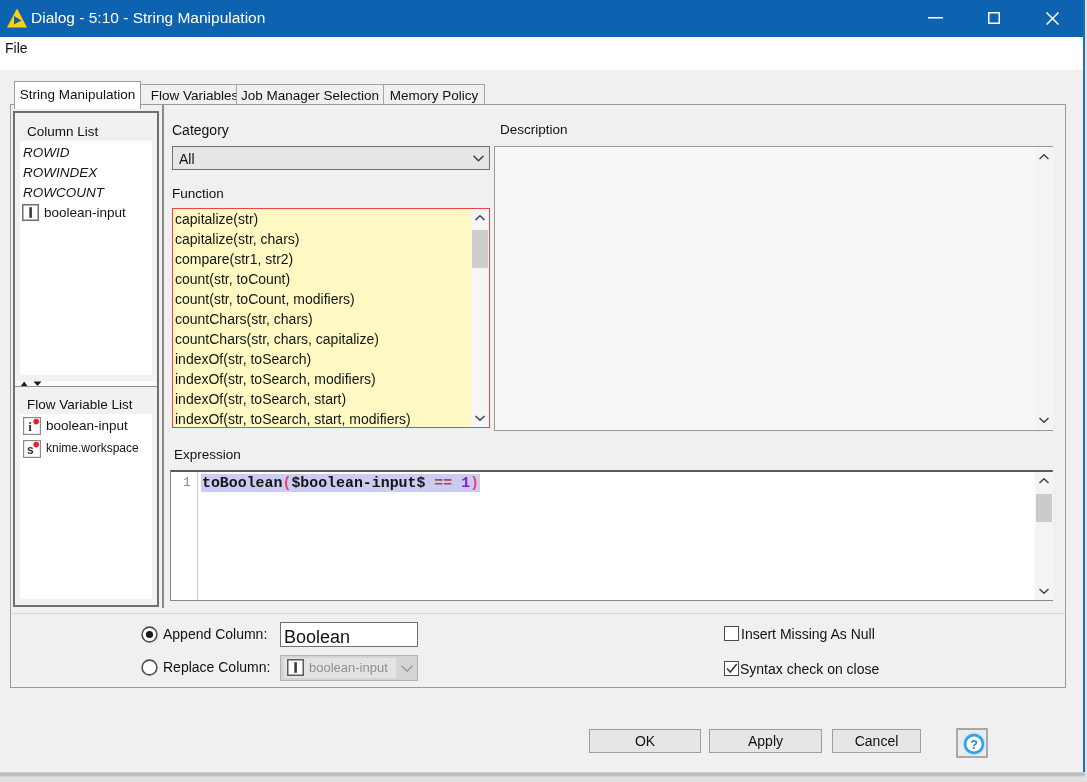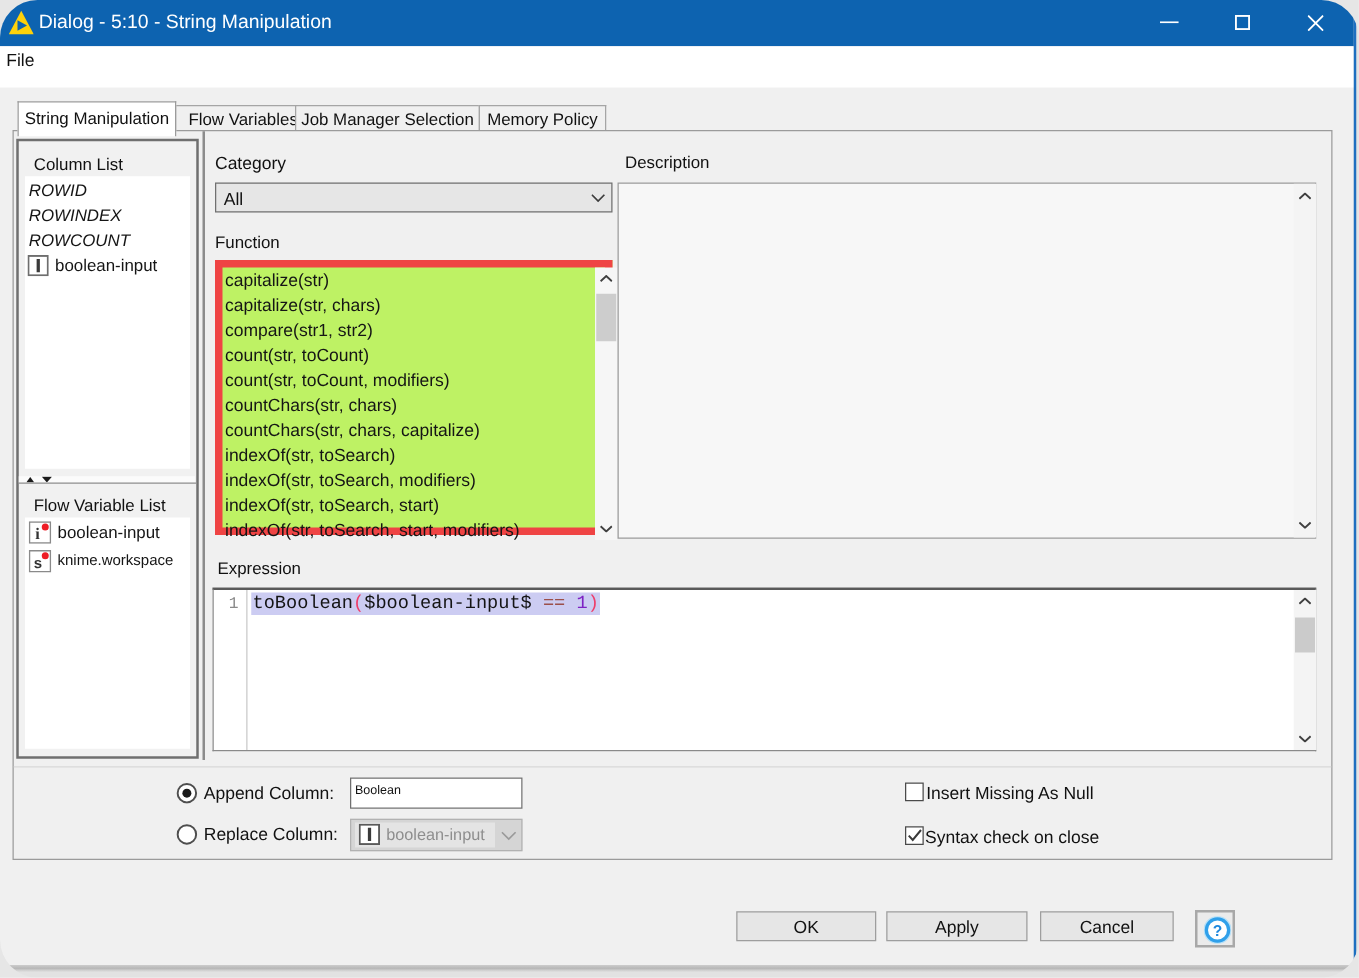--- a/index.html
+++ b/index.html
@@ -1,18 +1,18 @@
 <!DOCTYPE html>
 <html><head>
 <meta charset="utf-8">
 <style>
   * { margin:0; padding:0; box-sizing:border-box; }
   html,body { width:1087px; height:782px; }
   body { font-family:"Liberation Sans", sans-serif; background:#e6e6e6; }
-  #stage { position:relative; width:1087px; height:782px; overflow:hidden; background:#e2e2e2;border-radius:30px; }
+  #stage { position:relative; width:1087px; height:782px; overflow:hidden; background:#e2e2e2; }
   .abs { position:absolute; }
   
   #titlebar { left:0; top:0; width:1083px; height:37px; background:#0d63b0; }
   #titletext { left:31px; top:9px; color:#fff; font-size:15.5px; }
   #menubar { left:0; top:37px; width:1083px; height:33px; background:#ffffff; }
   #filetext { left:5px; top:3px; font-size:14px; color:#111; }
   #dlgbody { left:0; top:56px; width:1083px; height:716px; background:#f0f0f0; }
   #winborder-r { left:1083px; top:0; width:2px; height:775px; background:#1e6fc0; }
   #shadow-b { left:0; top:772px; width:1085px; height:6px; background:linear-gradient(#cccccc,#b7b7b7 45%,#d8d8d8 80%,#e2e2e2); }
   
@@ -27,42 +27,42 @@
   .collist-item { left:23px; font-size:13.5px; color:#151515; font-style:italic; }
   #splitline { left:15px; top:386px; width:142px; height:1px; background:#8f8f8f; }
   #fvlist-title { left:27px; top:397px; }
   #fvlist-box { left:20px; top:414px; width:132px; height:185px; background:#ffffff; }
   
   .label { font-size:13.5px; color:#111; }
   #cat-label { left:172px; top:122px; font-size:14px; }
   #cat-combo { left:172px; top:146px; width:318px; height:24px; background:#e6e6e6; border:1px solid #707070; }
   #cat-combo span { position:absolute; left:6px; top:4px; font-size:14px; color:#111; }
   #fn-label { left:172px; top:186px; }
-  #fn-list { left:172px; top:208px; width:318px; height:220px; background:#bef264; border:6px solid #ef4444;padding-left:26px; }
+  #fn-list { left:172px; top:208px; width:318px; height:220px; background:#fef9c3; border:1px solid #ef4444;padding-left:26px; }
   .fn-item { position:absolute; left:2px; font-size:14px; color:#151515; white-space:pre; }
   
   #desc-label { left:500px; top:122px; }
   #desc-box { left:494px; top:146px; width:559px; height:285px; background:#f7f7f7; border:1px solid #9a9a9a; }
   
   #expr-label { left:174px; top:447px; }
   #expr-box { left:170px; top:470px; width:883px; height:131px; background:#ffffff; border:1px solid #8a8a8a; border-top:2px solid #5a5a5a; }
   
   #bottomsep { left:11px; top:613px; width:1054px; height:1px; background:#d8d8d8; }
   #append-label { left:163px; top:626px; font-size:14px; color:#111; }
   #replace-label { left:163px; top:659px; font-size:14px; color:#111; }
   #append-field { left:280px; top:622px; width:138px; height:25px; background:#fff; border:1px solid #707070; }
-  #append-field span { position:absolute; left:3px; top:4px; font-size:10px; color:#111; }
+  #append-field span { position:absolute; left:3px; top:4px; font-size:18px; color:#111; }
   #replace-combo { left:280px; top:655px; width:138px; height:26px; background:#d5d5d5; border:1px solid #b2b2b2; }
   #cb1-label { left:741px; top:626px; font-size:14px; color:#111; }
   #cb2-label { left:740px; top:661px; font-size:14px; color:#111; }
   
   .btn { top:729px; height:24px; background:#e6e6e6; border:1px solid #9e9e9e; font-size:14px; color:#111; text-align:center; padding-top:3px; }
   #btn-ok { left:589px; width:112px; }
   #btn-apply { left:709px; width:113px; }
-  #btn-cancel { left:832px; width:107px; }
+  #btn-cancel { left:832px; width:89px; }
   #btn-help { left:956px; top:728px; width:32px; height:30px; background:#ebebeb; border:2px solid #a8a8a8; }
 </style>
 </head>
 <body>
 <div id="stage">
   <div class="abs" id="dlgbody"></div>
   <div class="abs" id="titlebar">
     <svg class="abs" style="left:7px;top:8px" width="20" height="20" viewBox="0 0 20 20">
       <path d="M10 0.6 L20 19.4 L0 19.4 Z" fill="#fed10a"></path>
       <path d="M7 8.1 L14.6 12.4 L7 16.6 Z" fill="#0d63b0"></path>
@@ -161,21 +161,21 @@
     <svg class="abs" style="left:544px;top:270px" width="10" height="6">
         <path d="M0.5 1 L5 5.2 L9.5 1" fill="none" stroke="#404040" stroke-width="1.5"></path>
       </svg>
   </div>
 
   <span class="abs label" id="expr-label">Expression</span>
   <div class="abs" id="expr-box">
     <div class="abs" style="left:26px;top:0;width:1px;height:128px;background:#c9c9c9;"></div>
     <span class="abs" style="left:12px;top:3px;font-family:'Liberation Mono',monospace;font-size:13px;color:#8a8a8a;">1</span>
     <div class="abs" style="left:30px;top:2px;width:279px;height:18px;background:#ccccf2;"></div>
-    <span class="abs" style="left:31px;top:3px;font-family:'Liberation Mono',monospace;font-weight:normal;font-size:14.9px;white-space:pre;"><span style="color:#141414">toBoolean</span><span style="color:#ee3d6a">(</span><span style="color:#141414">$boolean-input$</span><span style="color:#9b4f4a"> == </span><span style="color:#7d22c3">1</span><span style="color:#ee3d6a">)</span></span>
+    <span class="abs" style="left:31px;top:3px;font-family:'Liberation Mono',monospace;font-weight:bold;font-size:14.9px;white-space:pre;"><span style="color:#141414">toBoolean</span><span style="color:#ee3d6a">(</span><span style="color:#141414">$boolean-input$</span><span style="color:#9b4f4a"> == </span><span style="color:#7d22c3">1</span><span style="color:#ee3d6a">)</span></span>
     <div class="abs" style="left:864px;top:0;width:18px;height:128px;background:#f4f4f4;"></div>
     <div class="abs" style="left:865px;top:22px;width:16px;height:28px;background:#cbcbcb;"></div>
     <svg class="abs" style="left:868px;top:6px" width="10" height="6">
         <path d="M0.5 5 L5 0.8 L9.5 5" fill="none" stroke="#404040" stroke-width="1.5"></path>
       </svg>
     <svg class="abs" style="left:868px;top:116px" width="10" height="6">
         <path d="M0.5 1 L5 5.2 L9.5 1" fill="none" stroke="#404040" stroke-width="1.5"></path>
       </svg>
   </div>
 

